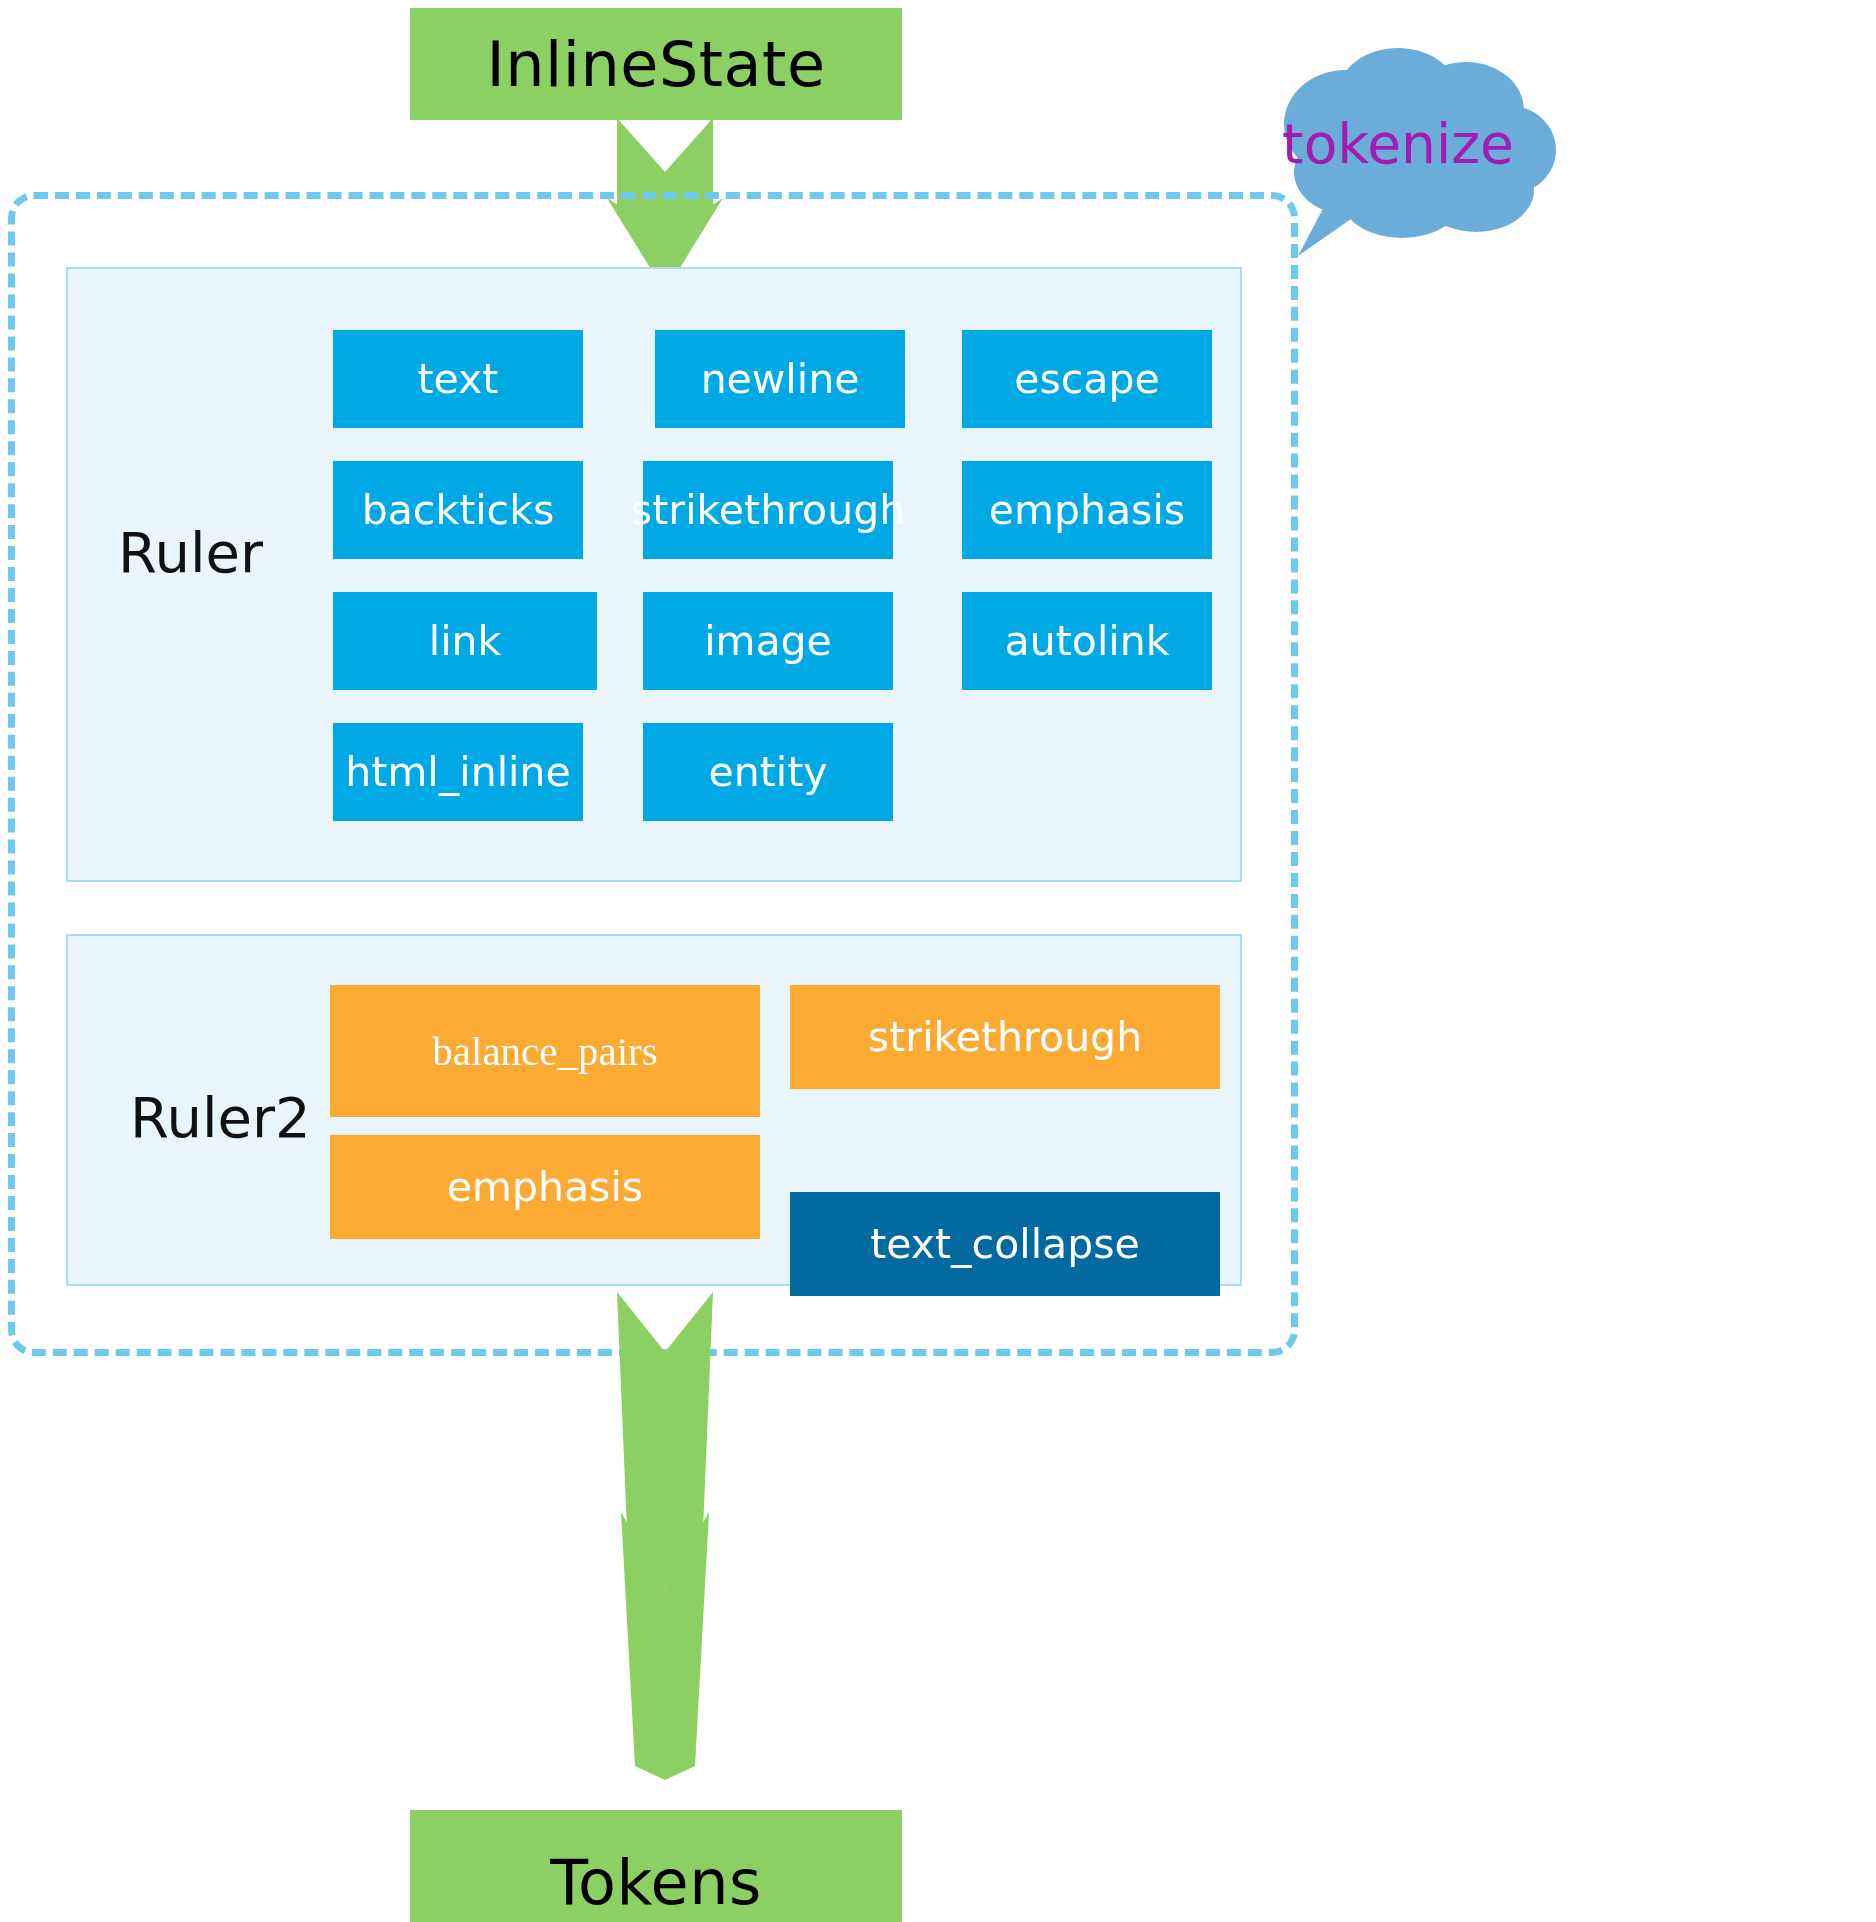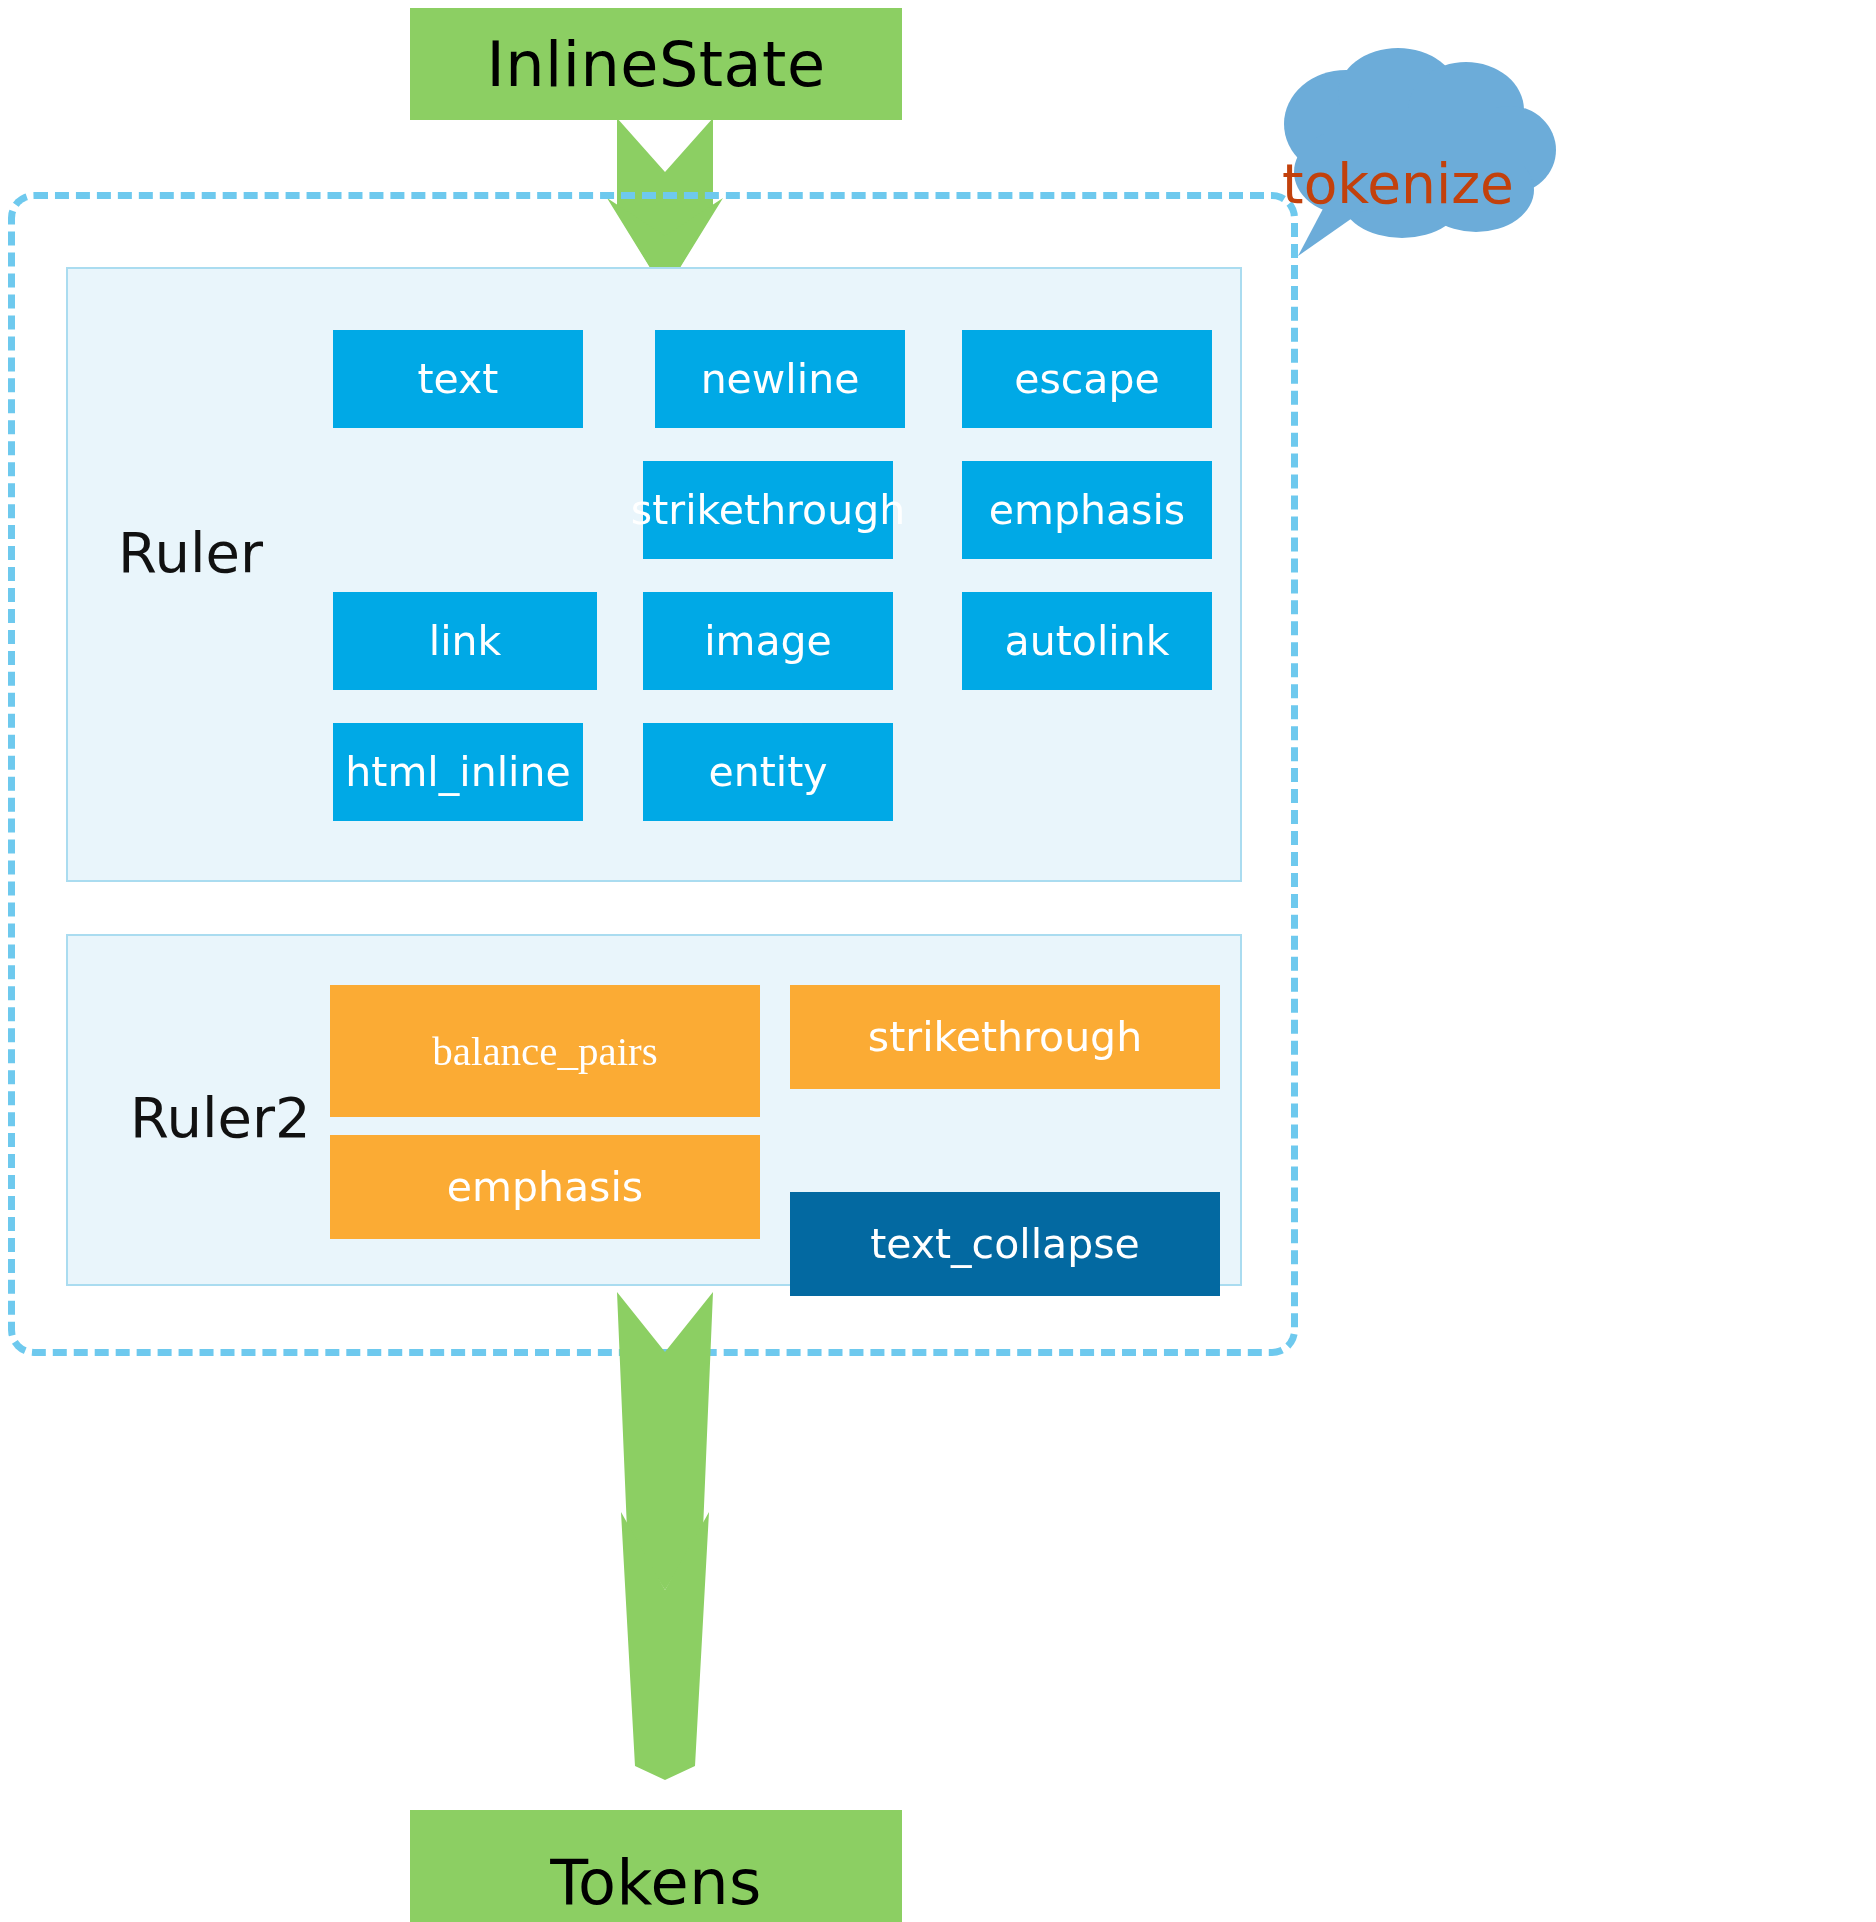--- a/index.html
+++ b/index.html
@@ -114,25 +114,24 @@
     top: 38px;
     width: 320px;
     height: 218px;
   }
   #tokenize-label {
     position: absolute;
     left: 1268px;
     top: 112px;
     width: 260px;
     text-align: center;
-    color: #c2410c;
+    color: #a21caf;
     font-size: 55px;
     font-family: "DejaVu Sans", sans-serif;
     pointer-events: none;
-    margin-top: 40px;
   }
 </style>
 </head>
 <body>
 
 <div id="stage">
 
   <div class="green-box" id="inlinestate-box" style="background: rgb(140, 207, 99);">
     <span>InlineState</span>
   </div>
@@ -158,20 +157,21 @@
     </g>
   </svg>
   <div id="tokenize-label">tokenize</div>
 
   <div class="ruler-panel" id="ruler-panel" style="background: rgb(233, 245, 251); border-color: rgb(170, 220, 240);"></div>
   <div class="ruler-label" id="ruler-label">Ruler</div>
 
   <div class="chip blue" style="left: 333px; top: 330px; width: 250px; height: 98px; background: rgb(0, 169, 230);">text</div>
   <div class="chip blue" style="left: 643px; top: 330px; width: 250px; height: 98px; background: rgb(0, 169, 230); margin-left: 12px;">newline</div>
   <div class="chip blue" style="left: 962px; top: 330px; width: 250px; height: 98px; background: rgb(0, 169, 230);">escape</div>
+  <div class="chip blue" style="left: 333px; top: 461px; width: 250px; height: 98px; background: rgb(0, 169, 230);">backticks</div>
   <div class="chip blue" style="left: 643px; top: 461px; width: 250px; height: 98px; background: rgb(0, 169, 230);">strikethrough</div>
   <div class="chip blue" style="left: 962px; top: 461px; width: 250px; height: 98px; background: rgb(0, 169, 230);">emphasis</div>
   <div class="chip blue" style="left: 333px; top: 592px; width: 264px; height: 98px; background: rgb(0, 169, 230);">link</div>
   <div class="chip blue" style="left: 643px; top: 592px; width: 250px; height: 98px; background: rgb(0, 169, 230);">image</div>
   <div class="chip blue" style="left: 962px; top: 592px; width: 250px; height: 98px; background: rgb(0, 169, 230);">autolink</div>
   <div class="chip blue" style="left: 643px; top: 723px; width: 250px; height: 98px; background: rgb(0, 169, 230);">entity</div>
   <div class="chip blue" style="left: 333px; top: 723px; width: 250px; height: 98px; background: rgb(0, 169, 230);">html_inline</div>
 
   <div class="ruler-panel" id="ruler2-panel" style="background: rgb(233, 245, 251); border-color: rgb(170, 220, 240);"></div>
   <div class="ruler-label" id="ruler2-label">Ruler2</div>

